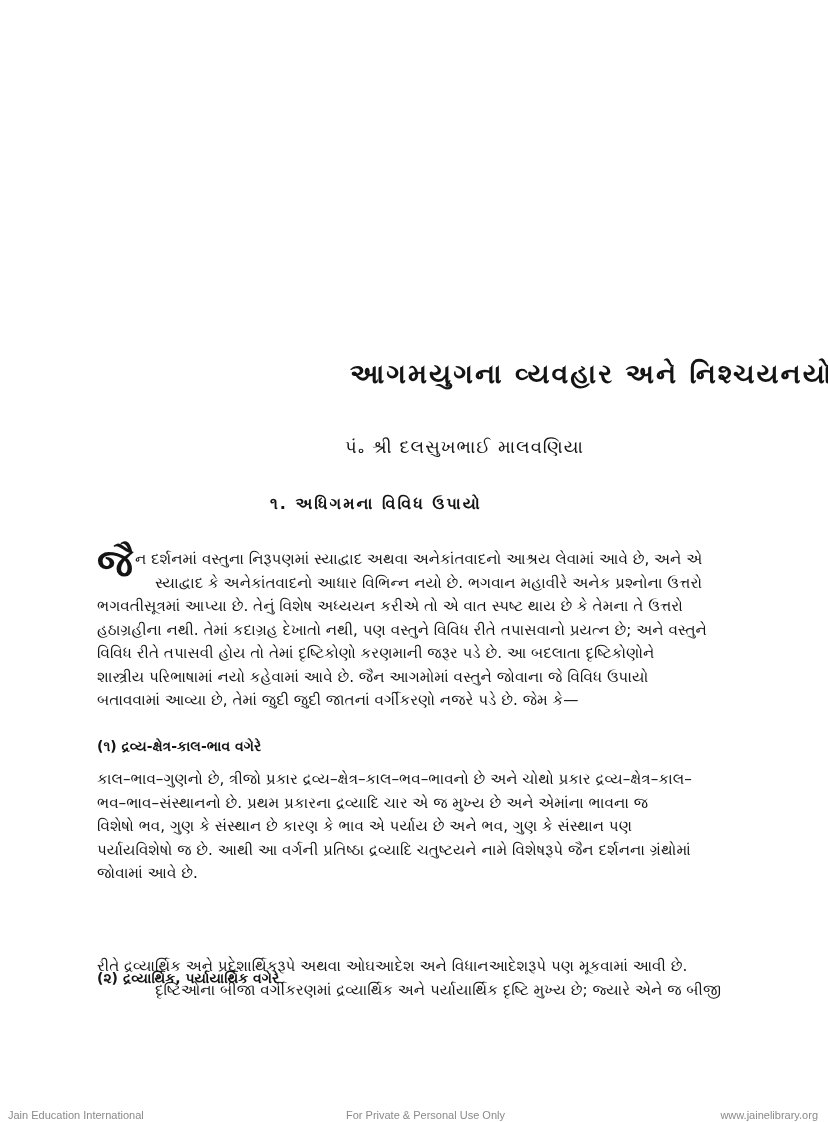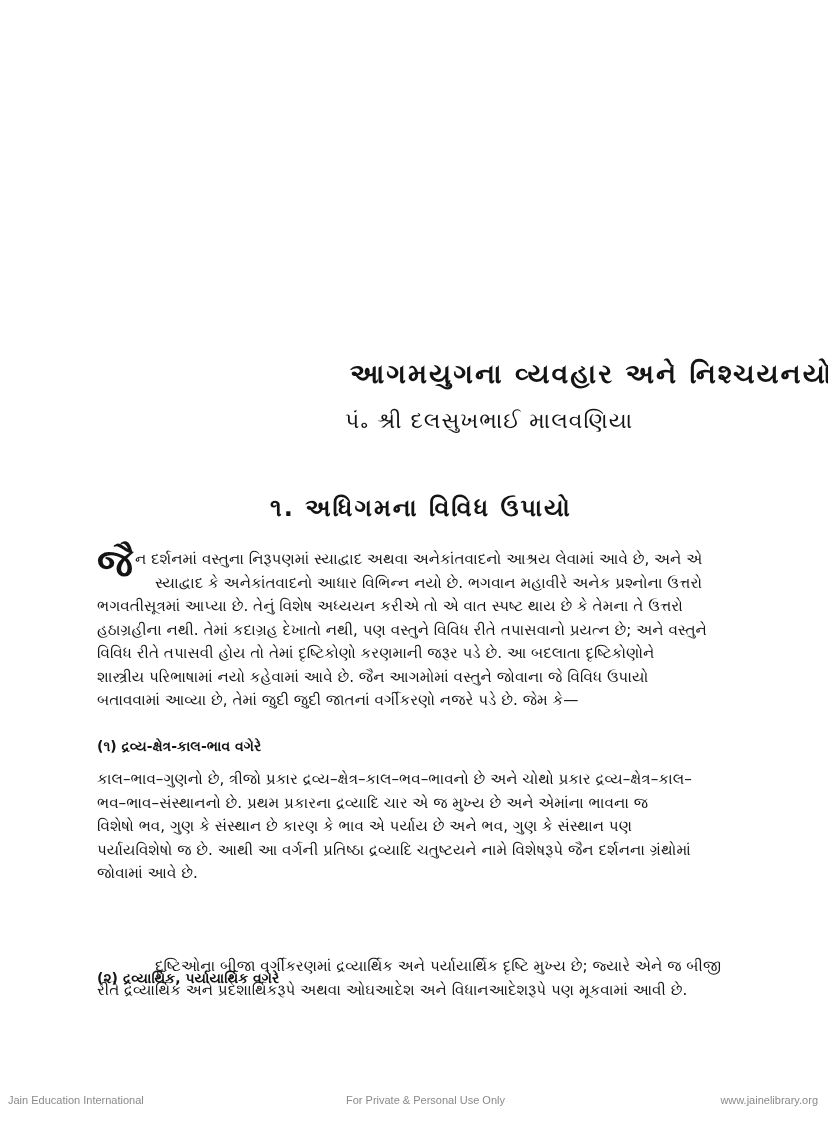--- a/index.html
+++ b/index.html
@@ -6,26 +6,26 @@
   body {
     width: 828px; height: 1122px; background: #ffffff; position: relative; overflow: hidden;
     font-family: "DejaVu Sans", sans-serif; color: #141414;
   }
   .page { position: absolute; left: 0; top: 0; width: 714px; height: 1122px; }
   .title {
     position: absolute; left: 350px; top: 358px; width: 430px;
     font-size: 27px; font-weight: bold; letter-spacing: 2px; white-space: nowrap;
   }
   .author {
-    position: absolute; left: 345px; top: 408px;
-    font-size: 22px; letter-spacing: 1px; white-space: nowrap;
+    position: absolute; left: 345px; top: 436px;
+    font-size: 18px; letter-spacing: 1px; white-space: nowrap;
   }
   .section-heading {
     position: absolute; left: 270px; top: 494px;
-    font-size: 24px; font-weight: bold; letter-spacing: 2px; white-space: nowrap;
+    font-size: 16px; font-weight: bold; letter-spacing: 2px; white-space: nowrap;
   }
   .body-text {
     position: absolute; left: 97px; width: 675px;
     font-size: 15.2px; line-height: 23.5px; text-align: justify;
   }
   .para-1 { top: 548px; }
   .dropcap {
     float: left; font-size: 38px; line-height: 38px; font-weight: bold;
     margin-right: 2px; margin-top: -4px; height: 24px;
   }
@@ -36,21 +36,21 @@
     font-size: 14px; font-weight: bold; white-space: nowrap;
   }
   .sub-1 { top: 738px; }
   .sub-2 { top: 924px; margin-top: 46px; }
   .para-2 { top: 768px; }
   .para-3 { top: 955px; }
   .footer {
     position: absolute; top: 1093px; left: 0; width: 828px; height: 18px;
     font-family: "Liberation Sans", sans-serif; font-size: 11px; color: #8a8a8a;
   }
-  .footer span { position: absolute; top: 1px; white-space: nowrap; text-align: right; }
+  .footer span { position: absolute; top: 16px; white-space: nowrap; text-align: right; }
   .f-left { left: 8px; }
   .f-center { left: 346px; }
   .f-right { right: 10px; }
 </style>
 </head>
 <body>
 
 <div class="page">
 
   <div class="title">આગમયુગના વ્યવહાર અને નિશ્ચયનયો</div>
@@ -73,22 +73,22 @@
   <div class="body-text para-2">
     <span class="line">કાલ–ભાવ–ગુણનો છે, ત્રીજો પ્રકાર દ્રવ્ય–ક્ષેત્ર–કાલ–ભવ–ભાવનો છે અને ચોથો પ્રકાર દ્રવ્ય–ક્ષેત્ર–કાલ–</span>
     <span class="line">ભવ–ભાવ–સંસ્થાનનો છે. પ્રથમ પ્રકારના દ્રવ્યાદિ ચાર એ જ મુખ્ય છે અને એમાંના ભાવના જ</span>
     <span class="line">વિશેષો ભવ, ગુણ કે સંસ્થાન છે કારણ કે ભાવ એ પર્યાય છે અને ભવ, ગુણ કે સંસ્થાન પણ</span>
     <span class="line">પર્યાયવિશેષો જ છે. આથી આ વર્ગની પ્રતિષ્ઠા દ્રવ્યાદિ ચતુષ્ટયને નામે વિશેષરૂપે જૈન દર્શનના ગ્રંથોમાં</span>
     <span class="line">જોવામાં આવે છે.</span>
   </div>
 
   <div class="sub-heading sub-2">(૨) દ્રવ્યાર્થિક, પર્યાયાર્થિક વગેરે</div>
   <div class="body-text para-3">
+    <span class="line">રીતે દ્રવ્યાર્થિક અને પ્રદેશાર્થિકરૂપે અથવા ઓઘઆદેશ અને વિધાનઆદેશરૂપે પણ મૂકવામાં આવી છે.</span>
     <span class="line indent">દૃષ્ટિઓના બીજા વર્ગીકરણમાં દ્રવ્યાર્થિક અને પર્યાયાર્થિક દૃષ્ટિ મુખ્ય છે; જ્યારે એને જ બીજી</span>
-    <span class="line">રીતે દ્રવ્યાર્થિક અને પ્રદેશાર્થિકરૂપે અથવા ઓઘઆદેશ અને વિધાનઆદેશરૂપે પણ મૂકવામાં આવી છે.</span>
   </div>
 
   <div class="footer">
     <span class="f-left">Jain Education International</span>
     <span class="f-center">For Private &amp; Personal Use Only</span>
     <span class="f-right">www.jainelibrary.org</span>
   </div>
 </div>
 
 </body></html>

